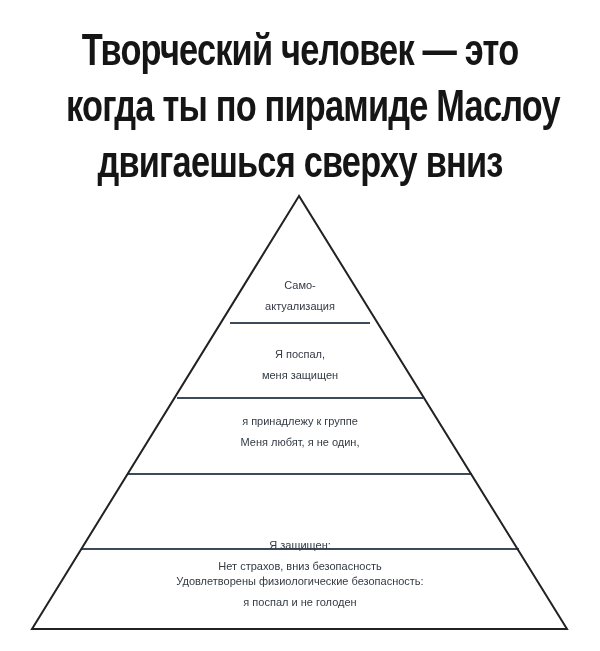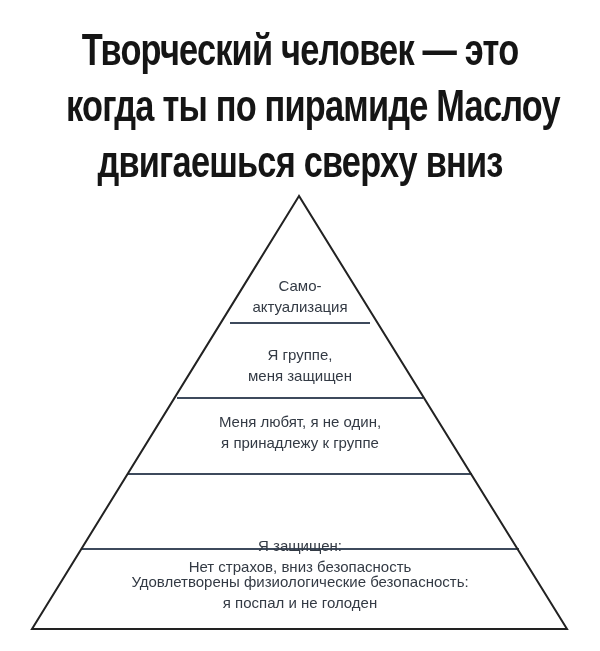--- a/index.html
+++ b/index.html
@@ -13,21 +13,21 @@
     line-height: 56px;
     color: #151515;
     letter-spacing: -1px;
     transform: scaleX(0.78);
     transform-origin: 300px 0;
   }
   .title div { white-space: nowrap; }
   svg.pyr { position: absolute; left: 0; top: 0; }
   .lbl {
     position: absolute; text-align: center; color: #333a44;
-    font-family: "Liberation Sans", sans-serif; font-size: 15px; line-height: 21px;
+    font-family: "Liberation Sans", sans-serif; font-size: 11px; line-height: 21px;
     white-space: nowrap;
   }
 </style>
 </head>
 <body>
 
 <div class="title">
   <div>Творческий человек — это</div>
   <div>когда ты по пирамиде Маслоу</div>
   <div>двигаешься сверху вниз</div>
@@ -41,26 +41,26 @@
   <line x1="81" y1="549" x2="519" y2="549" stroke="#3d4a5c" stroke-width="2"></line>
 
   <polygon points="299,196 32,629 567,629" fill="none" stroke="#222222" stroke-width="2"></polygon>
 </svg>
 
 <div class="lbl" style="left:200px;width:200px;top:275px;">
   <div>Само-</div>
   <div>актуализация</div>
 </div>
 <div class="lbl" style="left:150px;width:300px;top:344px;">
-  <div>Я группе,</div>
+  <div>Я поспал,</div>
   <div>меня защищен</div>
 </div>
 <div class="lbl" style="left:100px;width:400px;top:411px;">
+  <div>я принадлежу к группе</div>
   <div>Меня любят, я не один,</div>
-  <div>я принадлежу к группе</div>
 </div>
 <div class="lbl" style="left:50px;width:500px;top:496px;margin-top:39px;">
   <div>Я защищен:</div>
   <div>Нет страхов, вниз безопасность</div>
 </div>
 <div class="lbl" style="left:30px;width:540px;top:571px;">
   <div>Удовлетворены физиологические безопасность:</div>
   <div>я поспал и не голоден</div>
 </div>
 

